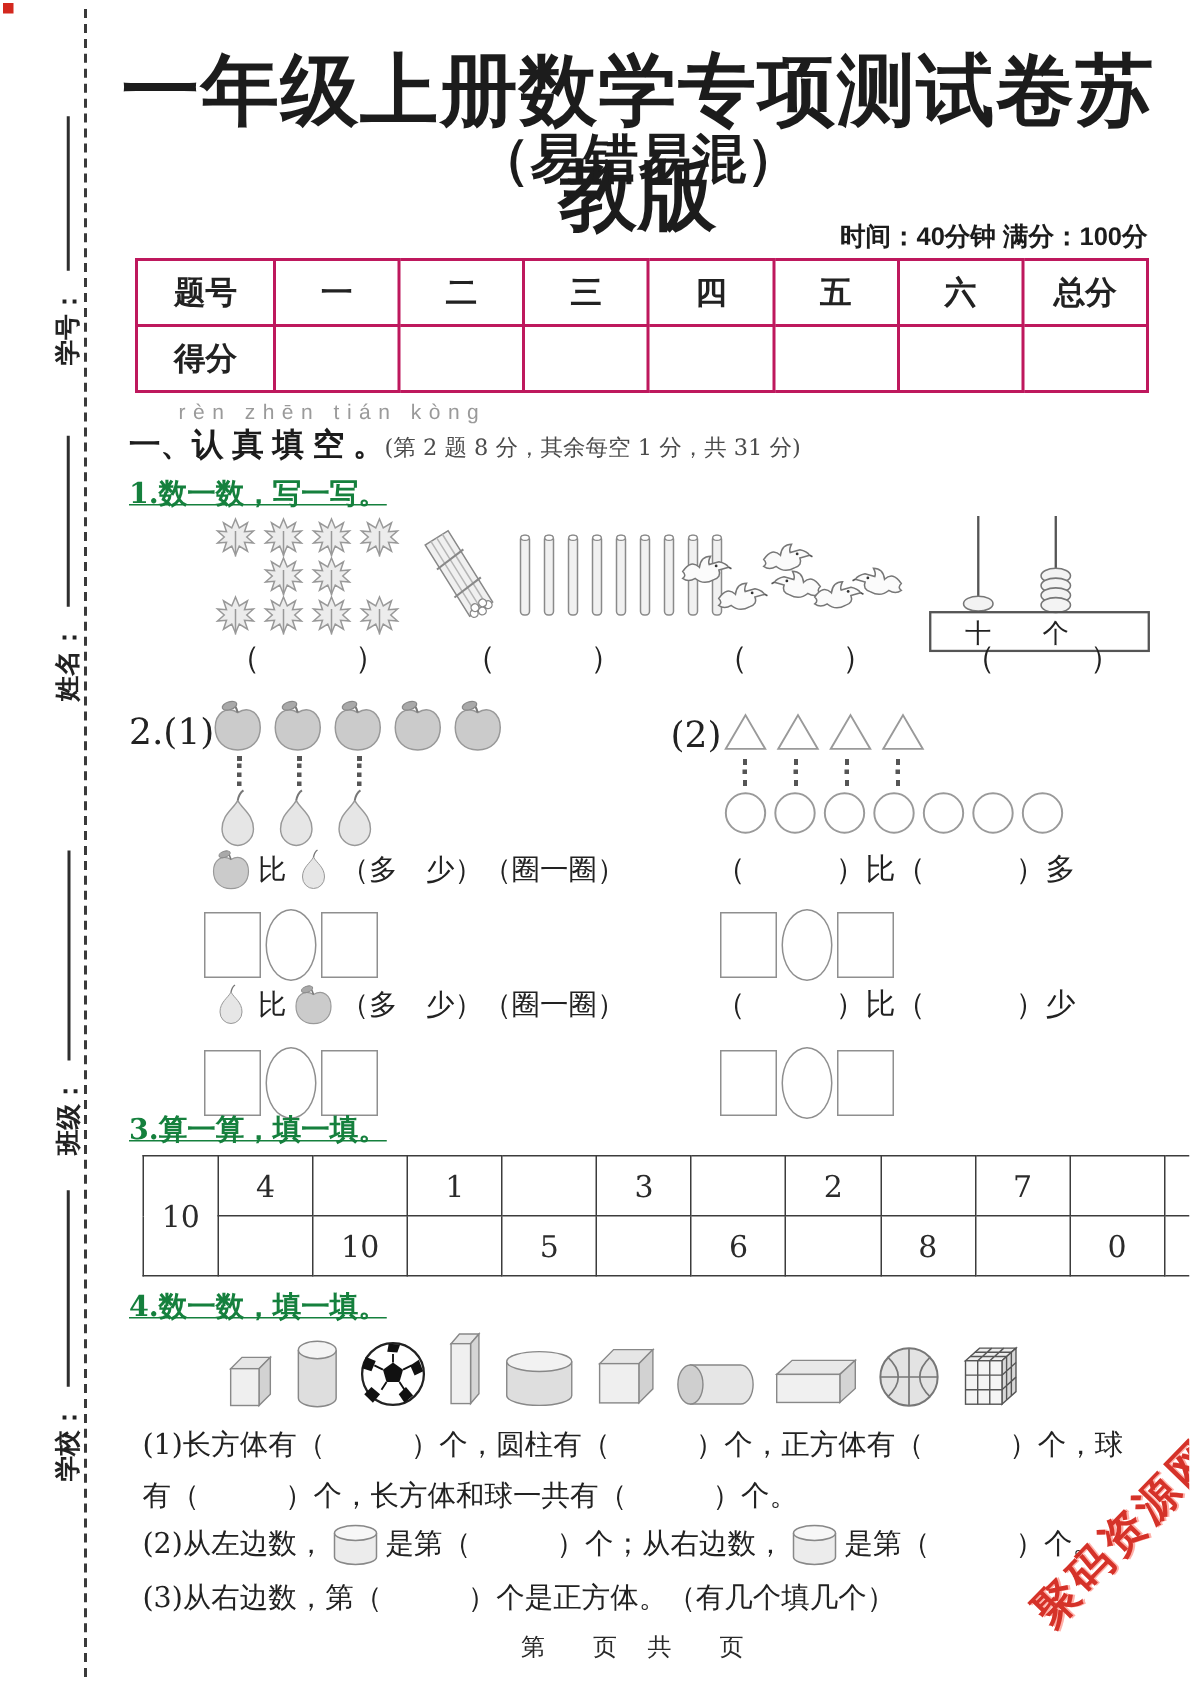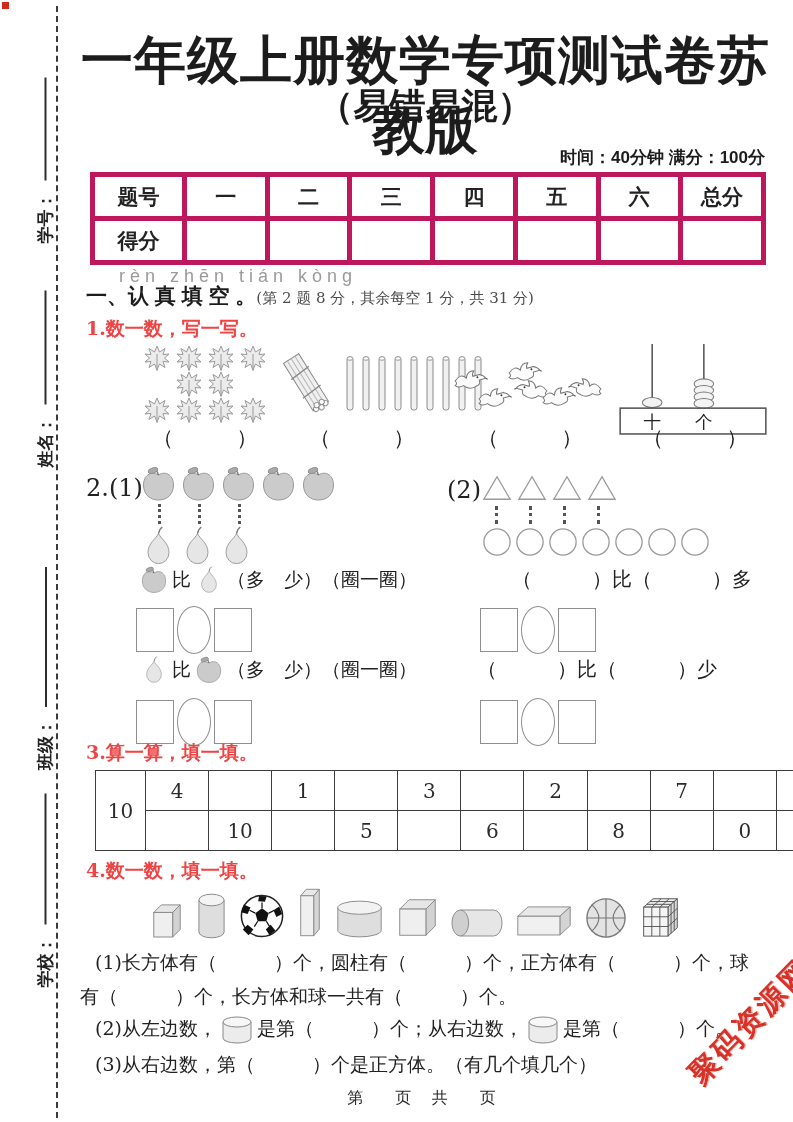--- a/index.html
+++ b/index.html
@@ -17,30 +17,30 @@
 
   .title { position:absolute; left:58px; top:26px; width:735px; text-align:center;
            font-size:52px; font-weight:900; letter-spacing:1px; }
   .subtitle { position:absolute; left:58px; top:82px; width:735px; text-align:center;
               font-size:36px; font-weight:900; }
   .time-info { position:absolute; left:58px; top:146px; width:707px; text-align:right;
                font-size:17px; font-weight:700; }
 
   table.score-table { position:absolute; left:90px; top:172px; width:676px;
                       border-collapse:collapse; table-layout:fixed; }
-  table.score-table td { border:5px solid #be185d; height:44px; text-align:center;
+  table.score-table td { border:2px solid #be185d; height:44px; text-align:center;
                          font-size:21px; font-weight:700; color:#222; }
   table.score-table col.c0 { width:92px; }
 
-  .pinyin { position:absolute; left:119px; top:266px; font-size:18px; color:#9a9a9a; letter-spacing:5px; }
+  .pinyin { position:absolute; left:119px; top:266px; font-size:14px; color:#9a9a9a; letter-spacing:5px; }
   .sec-head { position:absolute; left:86px; top:282px; white-space:nowrap; }
   .sec-title { font-size:21px; font-weight:800; color:#1c1c1c; }
   .sec-note { font-size:15px; font-family:"DejaVu Serif", serif; color:#4c4c4c; }
 
-  .q-label { position:absolute; font-size:19px; font-weight:600; font-family:"DejaVu Serif", serif; color:#ef4444; }
+  .q-label { position:absolute; font-size:19px; font-weight:600; font-family:"DejaVu Serif", serif; color:#15803d;text-decoration:underline; }
   .qnum { position:absolute; font-size:24px; font-family:"DejaVu Serif", serif; color:#222; }
 
   
   .leaves { position:absolute; left:136px; top:344px; width:138px; }
   .leaf-row { display:flex; justify-content:center; gap:4px; margin-bottom:-2px; }
   .ic-leaf { width:28px; height:28px; }
   .sticks-fig { position:absolute; left:280px; top:350px; display:flex; align-items:flex-start; gap:12px; }
   .ic-bundle { width:54px; height:68px; }
   .sticks-row { display:flex; gap:8px; margin-top:4px; }
   .ic-stick { width:8px; height:58px; }
@@ -485,21 +485,21 @@
       <svg class="ic-circ">
         <use href="#sym-circ"></use>
       </svg>
       <svg class="ic-circ">
         <use href="#sym-circ"></use>
       </svg>
       <svg class="ic-circ">
         <use href="#sym-circ"></use>
       </svg>
     </div>
-  <div class="cmp-text" style="left:477px; top:566px;margin-left:35px;">（　　　）比（　　　）多</div>
+  <div class="cmp-text" style="left:477px; top:566px;">（　　　）比（　　　）多</div>
   <div class="bob" style="left:480px; top:606px;">
     <span class="bob-sq"></span>
     <span class="bob-ov"></span>
     <span class="bob-sq"></span>
   </div>
   <div class="cmp-text" style="left:477px; top:656px;">（　　　）比（　　　）少</div>
   <div class="bob" style="left:480px; top:698px;">
     <span class="bob-sq"></span>
     <span class="bob-ov"></span>
     <span class="bob-sq"></span>
@@ -579,21 +579,21 @@
         <use href="#sym-cuboid-long"></use>
       </svg>
     <svg width="42" height="42">
         <use href="#sym-basketball"></use>
       </svg>
     <svg width="43" height="45">
         <use href="#sym-rubik"></use>
       </svg>
   </div>
   <div class="q4-text" style="left:95px; top:950px;">(1)长方体有（　　　）个，圆柱有（　　　）个，正方体有（　　　）个，球</div>
-  <div class="q4-text" style="left:80px; top:984px;">有（　　　）个，长方体和球一共有（　　　）个。</div>
+  <div class="q4-text" style="left:95px; top:984px;">有（　　　）个，长方体和球一共有（　　　）个。</div>
   <div class="q4-text q4-inline" style="left:95px; top:1014px;">
     <span>(2)从左边数，</span>
     <svg class="ic-cyl-inline">
         <use href="#sym-cyl-inline"></use>
       </svg>
     <span>是第（　　　）个；从右边数，</span>
     <svg class="ic-cyl-inline">
         <use href="#sym-cyl-inline"></use>
       </svg>
     <span>是第（　　　）个。</span>

